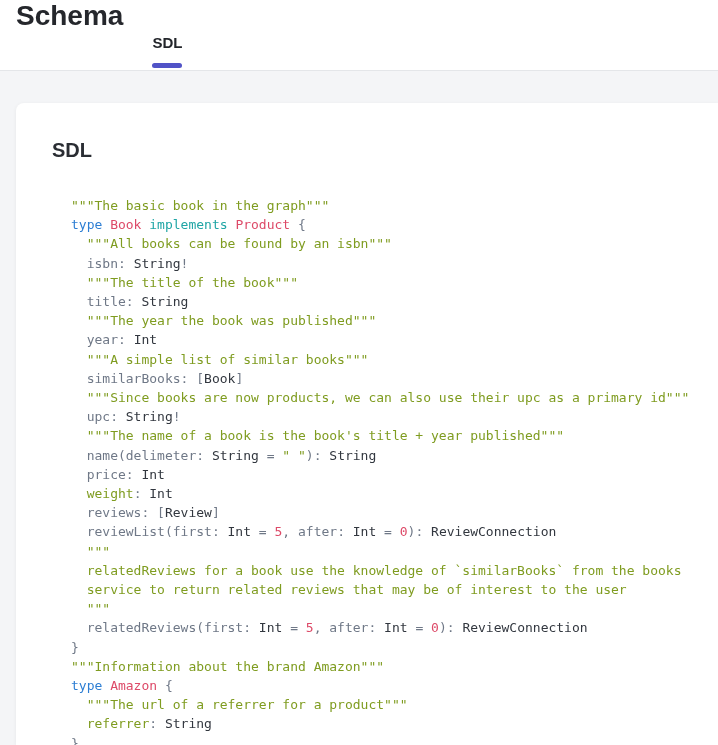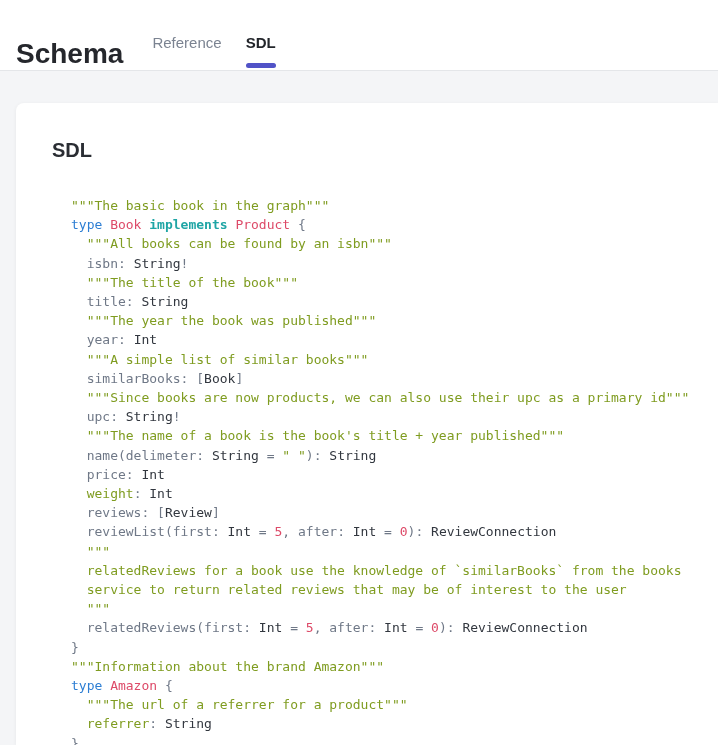--- a/index.html
+++ b/index.html
@@ -7,21 +7,21 @@
     width: 718px; height: 745px; overflow: hidden;
     background: #ffffff;
     font-family: "Liberation Sans", sans-serif;
   }
   .header {
     position: relative;
     height: 71px;
     background: #ffffff;
     border-bottom: 1px solid #e4e6e9;
     display: flex;
-    align-items: flex-end;
+    align-items: flex-start;
     padding-left: 16px;
   }
   .page-title {
     font-size: 28px;
     font-weight: 700;
     color: #25272c;
   }
   .tabs {
     display: flex;
     height: 100%;
@@ -73,36 +73,32 @@
   pre.code {
     margin-top: 34px;
     margin-left: 19px;
     font-family: "DejaVu Sans Mono", monospace;
     font-size: 13px;
     line-height: 19.2px;
   }
   .code-line { white-space: pre; }
   .tok-d { color: var(--c-docstring); }
   .tok-k { color: var(--c-keyword); }
-  .tok-i { color: var(--c-implements); font-weight: bold; }
+  .tok-i { color: var(--c-implements); }
   .tok-c { color: var(--c-classname); }
   .tok-n { color: var(--c-number); }
   .tok-p { color: var(--c-plain); }
   .tok-t { color: var(--c-typename); text-align: right; }
 </style>
 </head>
 <body>
 
 <div class="header">
   <h1 class="page-title">Schema</h1>
   <div class="tabs">
-    <div class="tab">
-      <span>Reference</span>
-
-    </div>
     <div class="tab active">
       <span>SDL</span>
       <span class="tab-underline"></span>
     </div>
   </div>
 </div>
 
 <div class="main">
   <div class="card">
     <h2 class="card-heading">SDL</h2>

